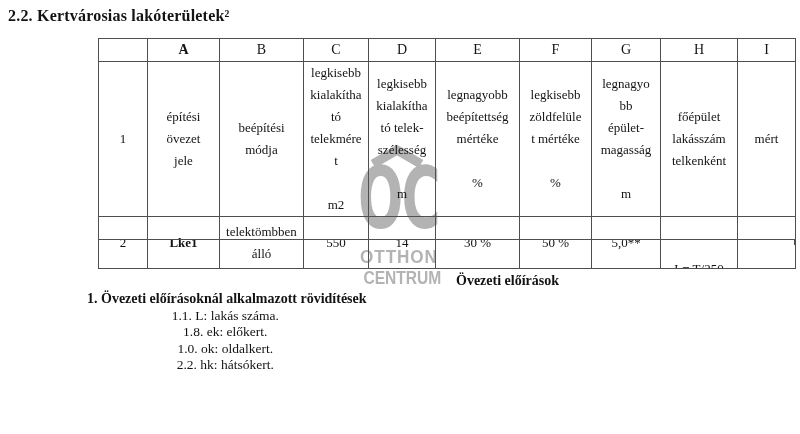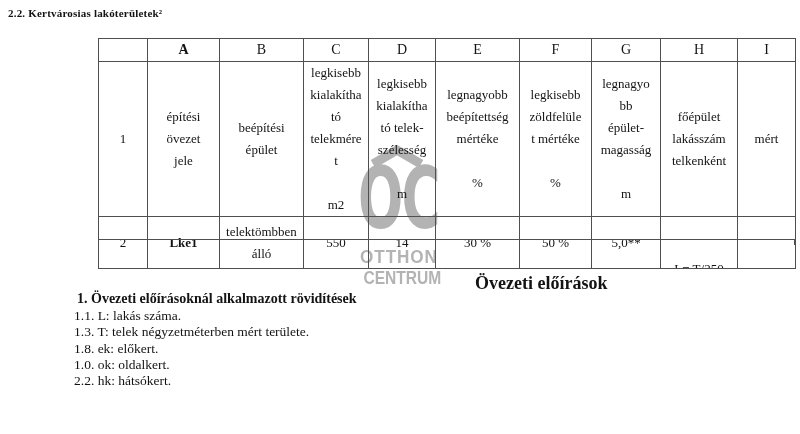--- a/index.html
+++ b/index.html
@@ -3,21 +3,21 @@
 <meta charset="utf-8">
 <style>
   html,body{margin:0;padding:0;}
   body{
     width:800px;height:434px;position:relative;background:#ffffff;
     font-family:"Liberation Serif","DejaVu Serif",serif;color:#131313;
     overflow:hidden;
   }
   .doc-title{
     position:absolute;left:8px;top:7px;
-    font-size:11px;font-weight:bold;letter-spacing:.2px;
+    font-size:16px;font-weight:bold;letter-spacing:.2px;
   }
   
   .watermark{position:absolute;z-index:0;left:356px;top:142px;width:90px;}
   .wm-caret{position:absolute;left:12px;top:2px;}
   .wm-oc{
     position:absolute;left:2px;top:13px;
     font-family:"DejaVu Sans","Liberation Sans",sans-serif;
     font-weight:bold;font-size:86px;line-height:1;
     transform:scaleX(0.62);transform-origin:left top;
     letter-spacing:-3px;
@@ -47,26 +47,26 @@
   .bold{font-weight:bold;}
   .cell-h-low span{position:relative;top:26px;display:inline-block;}
   
   .cut-row{
     position:absolute;left:98px;top:239px;width:697px;height:5px;z-index:1;
     border-top:1px solid #4f4f4f;overflow:hidden;
   }
   .cut-row i{position:absolute;top:0;width:1px;height:5px;background:#4f4f4f;}
   
   .ovezeti-heading{
-    position:absolute;left:475px;top:273px;z-index:1;
-    font-size:18px;font-weight:bold;
+    position:absolute;left:456px;top:273px;z-index:1;
+    font-size:14px;font-weight:bold;
   }
-  .notes{position:absolute;left:74px;top:290px;z-index:1;}
+  .notes{position:absolute;left:84px;top:290px;z-index:1;}
   .notes-heading{font-size:14px;font-weight:bold;line-height:18px;margin-left:3px;}
-  .notes-item{font-size:13.5px;line-height:16.3px;}
+  .notes-item{font-size:13.5px;line-height:16.3px;text-align:center;}
 </style>
 </head>
 <body>
 
 <div class="doc-title">2.2. Kertvárosias lakóterületek²</div>
 
 <div class="watermark" style="color:#b3b3b3;">
   <span class="wm-caret">
     <svg width="58" height="24" viewBox="0 0 58 24">
       <path d="M5 20 L29 6 L53 20" fill="none" stroke="#b3b3b3" stroke-width="9"></path>
@@ -102,21 +102,21 @@
     <td>G</td>
     <td>H</td>
     <td>I</td>
   </tr>
   <tr class="header-row">
     <td>1</td>
     <td>építési
 övezet
 jele</td>
     <td>beépítési
-épület</td>
+módja</td>
     <td>legkisebb
 kialakítha
 tó
 telekmére
 t
 
 m2</td>
     <td>legkisebb
 kialakítha
 tó telek-
@@ -172,17 +172,16 @@
     <i style="left:562px"></i>
   <i style="left:639px"></i>
     <i style="left:696px"></i>
 </div>
 
 <div class="ovezeti-heading">Övezeti előírások</div>
 
 <div class="notes">
   <div class="notes-heading">1. Övezeti előírásoknál alkalmazott rövidítések</div>
   <div class="notes-item">1.1. L: lakás száma.</div>
-  <div class="notes-item">1.3. T: telek négyzetméterben mért területe.</div>
   <div class="notes-item">1.8. ek: előkert.</div>
   <div class="notes-item">1.0. ok: oldalkert.</div>
   <div class="notes-item">2.2. hk: hátsókert.</div>
 </div>
 
 </body></html>

